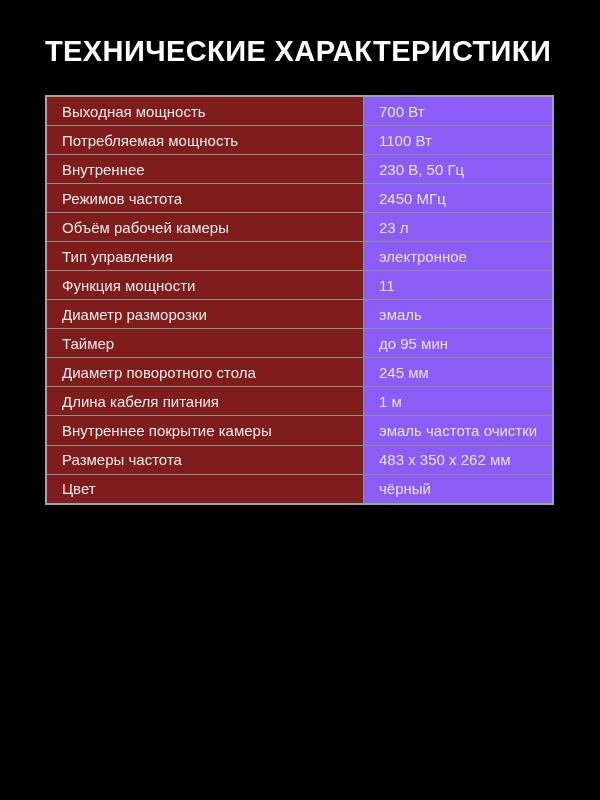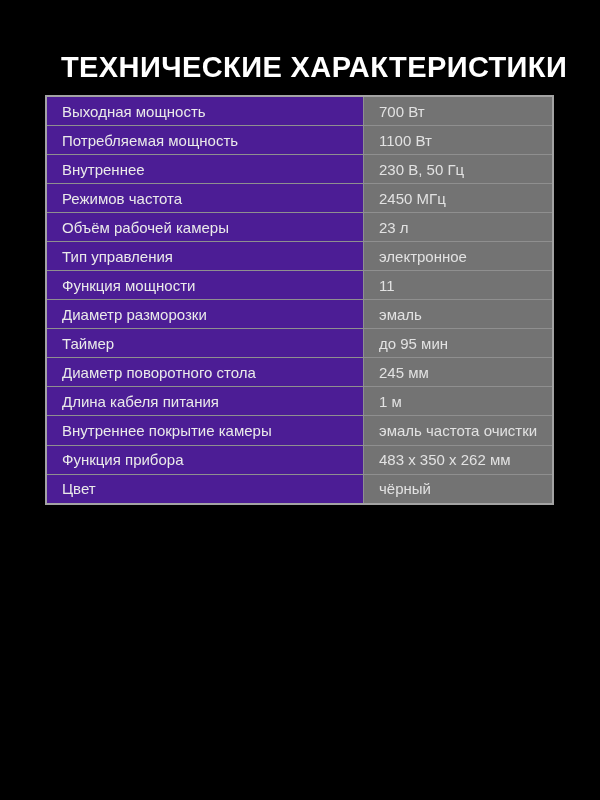--- a/index.html
+++ b/index.html
@@ -15,21 +15,21 @@
     font-family: "Liberation Sans", sans-serif;
   }
   .page {
     position: absolute;
     inset: 0;
   }
   .title {
     position: absolute;
     left: 45px;
     top: 36px;
-    margin: 16px;
+    margin: 0;
     font-size: 29px;
     line-height: 1.1;
     font-weight: bold;
     letter-spacing: 0.4px;
     color: #ffffff;
     white-space: nowrap;
   }
   table.spec-table {
     position: absolute;
     left: 45px;
@@ -44,25 +44,25 @@
     border: 1px solid #8f8f8f;
     font-size: 15px;
     font-weight: 400;
     padding: 0 10px 0 15px;
     vertical-align: middle;
     white-space: nowrap;
     overflow: hidden;
   }
   td.label-cell {
     width: 291px;           
-    background: #4c1d95;
+    background: #7f1d1d;
     color: #eaeaea;
   }
   td.value-cell {
-    background: #737373;
+    background: #8b5cf6;
     color: #e2e2e2;
   }
 </style>
 </head>
 <body>
 
 <div class="page">
   <h1 class="title">ТЕХНИЧЕСКИЕ ХАРАКТЕРИСТИКИ</h1>
 
   <table class="spec-table">
@@ -109,21 +109,21 @@
         </tr>
         <tr>
           <td class="label-cell">Длина кабеля питания</td>
           <td class="value-cell">1 м</td>
         </tr>
         <tr>
           <td class="label-cell">Внутреннее покрытие камеры</td>
           <td class="value-cell">эмаль частота очистки</td>
         </tr>
         <tr>
-          <td class="label-cell">Функция прибора</td>
+          <td class="label-cell">Размеры частота</td>
           <td class="value-cell">483 x 350 x 262 мм</td>
         </tr>
         <tr>
           <td class="label-cell">Цвет</td>
           <td class="value-cell">чёрный</td>
         </tr>
       </tbody>
   </table>
 </div>
 

